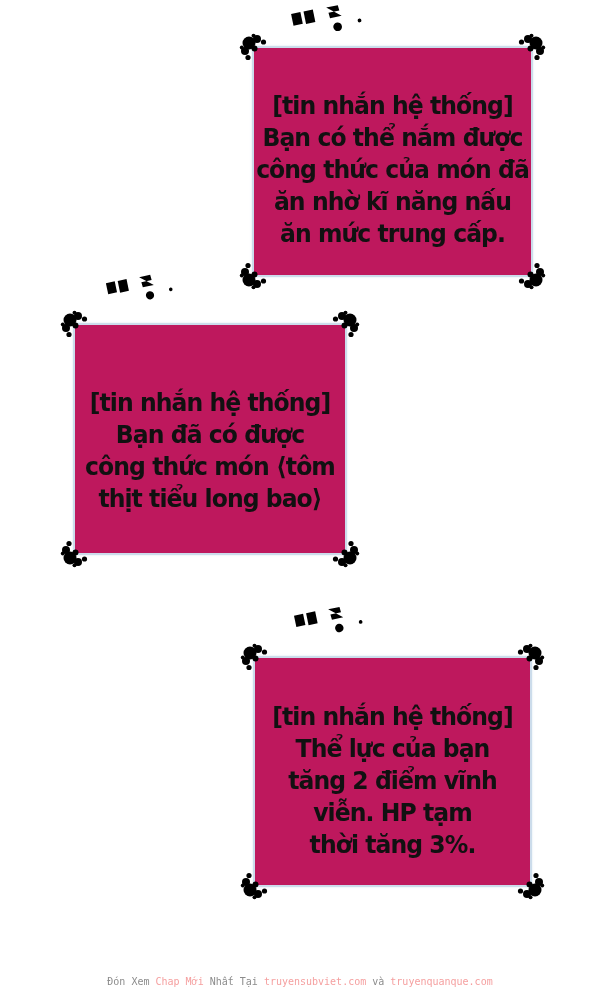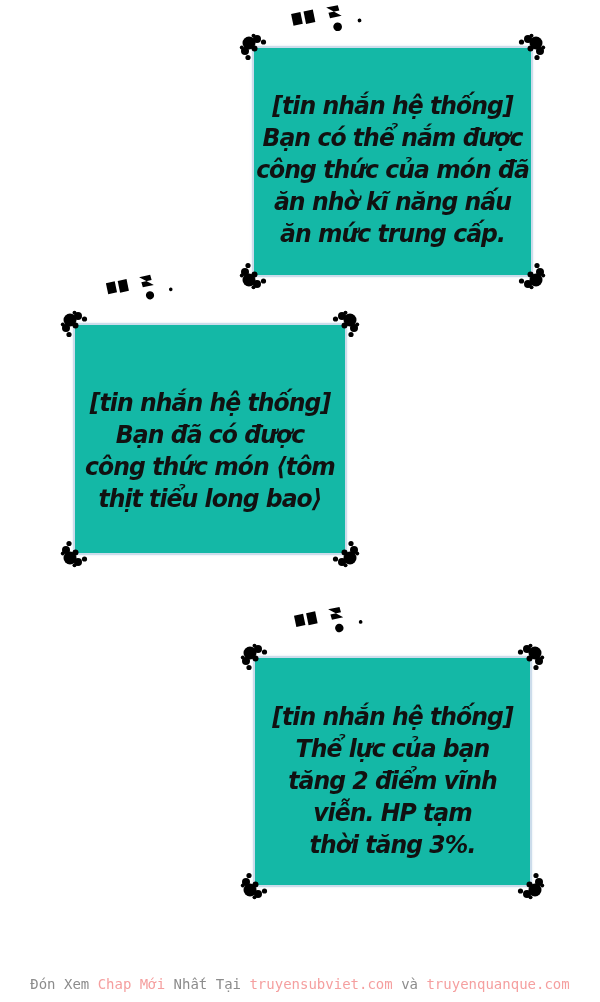--- a/index.html
+++ b/index.html
@@ -18,25 +18,24 @@
   
   .sfx {
     position: absolute;
     transform: rotate(-8deg);
   }
   .sfx svg { display: block; }
 
   
   .msgbox {
     position: absolute;
-    background: #14b8a6;
+    background: #be185d;
     border: 2px solid #ccdceb;
     box-sizing: border-box;
     box-shadow: 0 0 2px rgba(190, 211, 230, 0.6);
-    font-style: italic;
   }
   .msg-text {
     width: 100%;
     display: flex;
     flex-direction: column;
     align-items: center;
     transform: scaleX(0.94);
     transform-origin: 50% 50%;
   }
   .line {
@@ -62,21 +61,21 @@
   .c-br { right: -15px; bottom: -15px; transform: rotate(180deg); }
   .c-bl { left: -15px; bottom: -15px; transform: rotate(270deg); }
 
   
   .footer {
     position: absolute;
     top: 976px; left: 0;
     width: 600px;
     text-align: center;
     font-family: "DejaVu Sans Mono", "Liberation Mono", monospace;
-    font-size: 14px;
+    font-size: 10px;
     white-space: pre;
   }
   .seg-gray { color: #8c8c8c; }
   .seg-pink { color: #f59f9f; }
 </style>
 </head>
 <body>
 
 <svg width="0" height="0" style="position:absolute" aria-hidden="true">
   <defs>

